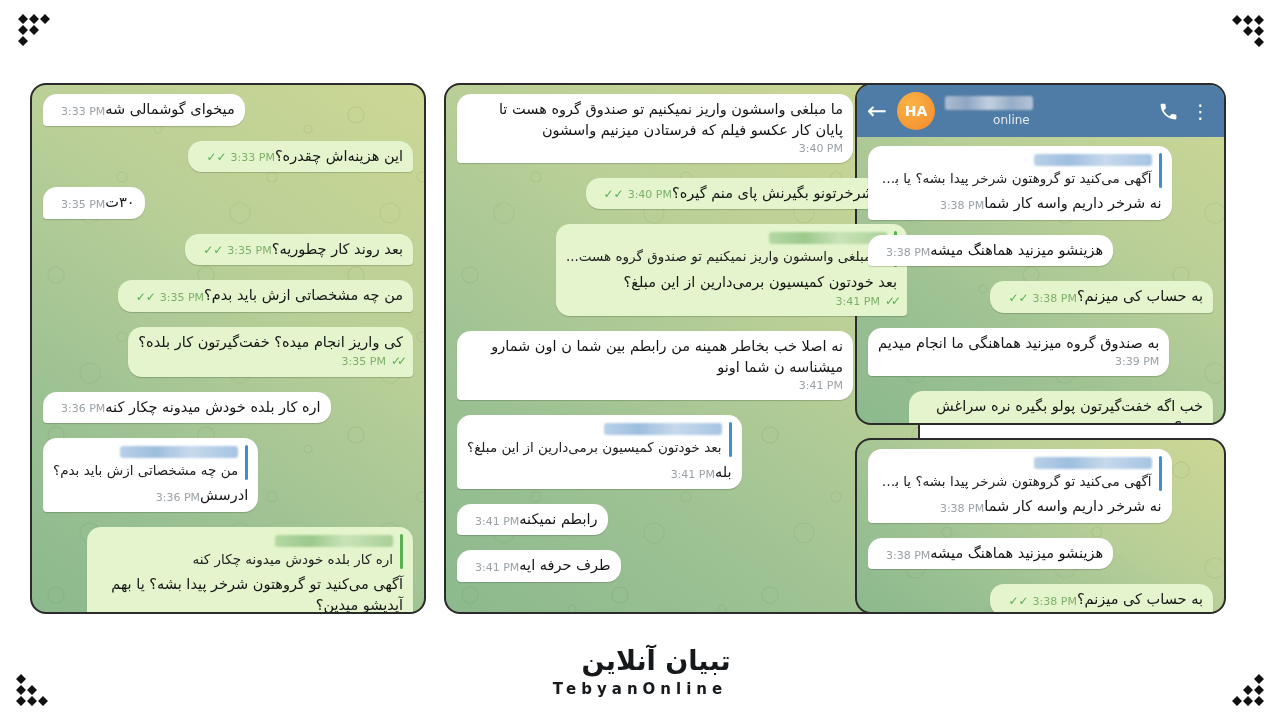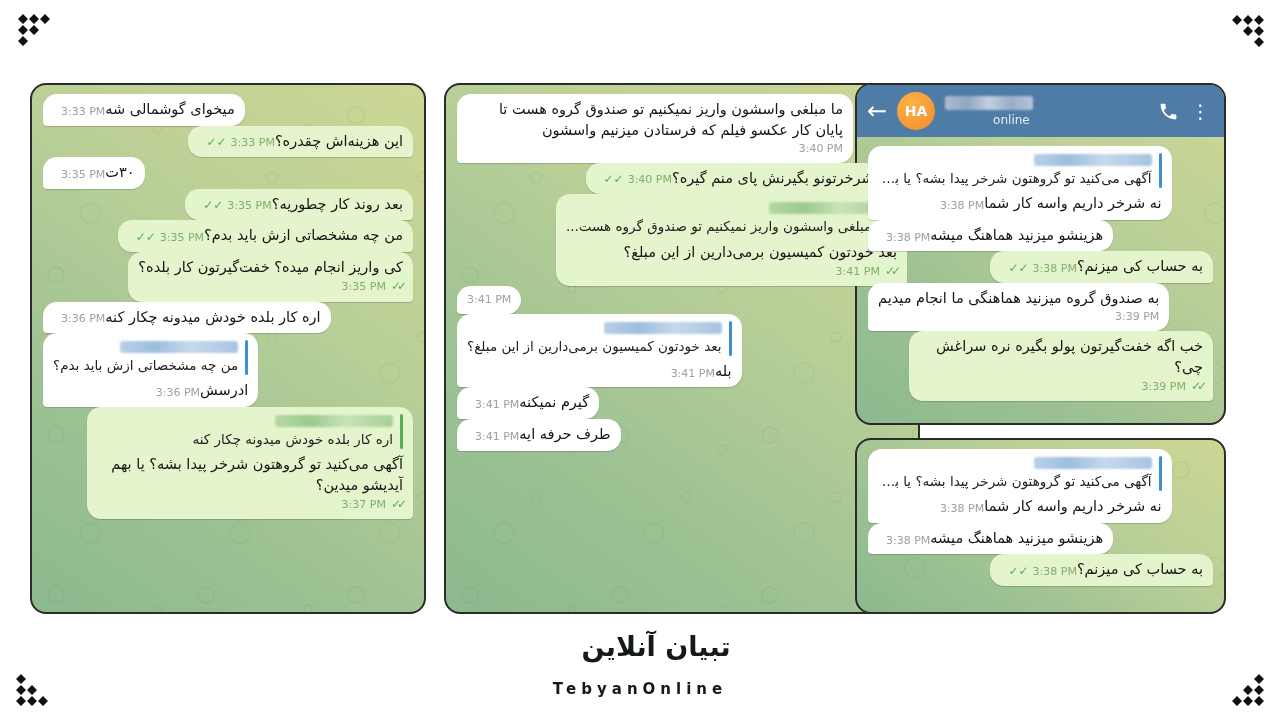--- a/index.html
+++ b/index.html
@@ -76,21 +76,21 @@
   .phone-icon { width:21px; height:21px; color:#fff; margin-left:auto; cursor:pointer; }
   .phone-icon svg { width:100%; height:100%; display:block; }
   .menu-icon { color:#fff; font-size:19px; line-height:1; padding:0 2px; cursor:pointer; letter-spacing:0; }
 
   
   .msg-area {
     position:relative;
     flex:1;
     display:flex;
     flex-direction:column;
-    gap:0;
+    gap:15px;
     padding:9px 11px;
     z-index:1;
     overflow:hidden;
   }
   .bubble {
     max-width:88%;
     padding:5px 10px 6px 10px;
     font-size:14.5px;
     line-height:1.42;
     color:#141414;
@@ -123,21 +123,21 @@
   .bubble.in  .quote-name-blur { background:linear-gradient(90deg,#b9d0e8,#9dbede 30%,#c6d9ec 60%,#a6c4e2); }
   .bubble.out .quote-name-blur { background:linear-gradient(90deg,#b5d8a3,#9cc98c 30%,#c9e3b8 60%,#a9d097); }
   .quote-text {
     font-size:13.5px; color:#222;
     white-space:nowrap; overflow:hidden; text-overflow:ellipsis;
   }
 
   
   .branding { position:absolute; left:0; right:0; bottom:22px; text-align:center; color:#16191c; }
   .branding-farsi { font-size:27px; font-weight:bold; direction:rtl;margin-left:32px; }
-  .branding-latin { font-size:15px; font-weight:bold; letter-spacing:5px; margin-top:18px; }
+  .branding-latin { font-size:15px; font-weight:bold; letter-spacing:5px; margin-top:4px; }
 </style>
 </head>
 <body>
 
 <div class="corner-mark corner-tl">
   <svg viewBox="0 0 36 36" fill="currentColor" aria-hidden="true">
     <path d="M7 1l5 5-5 5-5-5z M18 1l5 5-5 5-5-5z M29 1l5 5-5 5-5-5z M7 12l5 5-5 5-5-5z M18 12l5 5-5 5-5-5z M7 23l5 5-5 5-5-5z"></path>
   </svg>
 </div>
 <div class="corner-mark corner-tr">
@@ -185,29 +185,29 @@
     <div class="msg-area">
       <div class="bubble in" dir="rtl"><span class="txt">ما مبلغی واسشون واریز نمیکنیم تو صندوق گروه هست تا پایان کار عکسو فیلم که فرستادن میزنیم واسشون</span><span class="meta-line" dir="ltr">3:40 PM</span></div>
       <div class="bubble out" dir="rtl"><span class="txt">اگه شرخرتونو بگیرنش پای منم گیره؟</span><span class="meta inline" dir="ltr"><span class="checks">✓✓</span>3:40 PM</span></div>
       <div class="bubble out" dir="rtl"><div class="reply-quote">
           <div class="quote-bar"></div>
           <div class="quote-body">
             <div class="quote-name-blur"></div>
             <div class="quote-text">ما مبلغی واسشون واریز نمیکنیم تو صندوق گروه هست...</div>
           </div>
         </div><span class="txt">بعد خودتون کمیسیون برمی‌دارین از این مبلغ؟</span><span class="meta-line" dir="ltr">3:41 PM<span class="checks" style="margin-left: 5px; margin-right: 0px;">✓✓</span></span></div>
-      <div class="bubble in" dir="rtl"><span class="meta-line" dir="ltr">3:41 PM</span></div>
+      <div class="bubble in" dir="rtl"><span class="txt">نه اصلا خب بخاطر همینه من رابطم بین شما ن اون شمارو میشناسه ن شما اونو</span><span class="meta-line" dir="ltr">3:41 PM</span></div>
       <div class="bubble in" dir="rtl"><div class="reply-quote">
           <div class="quote-bar"></div>
           <div class="quote-body">
             <div class="quote-name-blur"></div>
             <div class="quote-text">بعد خودتون کمیسیون برمی‌دارین از این مبلغ؟</div>
           </div>
         </div><span class="txt">بله</span><span class="meta inline" dir="ltr">3:41 PM</span></div>
-      <div class="bubble in" dir="rtl"><span class="txt">گیرم نمیکنه</span><span class="meta inline" dir="ltr">3:41 PM</span></div>
+      <div class="bubble in" dir="rtl"><span class="txt">رابطم نمیکنه</span><span class="meta inline" dir="ltr">3:41 PM</span></div>
       <div class="bubble in" dir="rtl"><span class="txt">طرف حرفه ایه</span><span class="meta inline" dir="ltr">3:41 PM</span></div>
     </div>
   </div>
 <div class="chat-panel" id="chat-right-top">
     <div class="tg-header">
       <span class="back-icon">←</span>
       <div class="avatar">HA</div>
       <div class="header-texts">
         <div class="name-blur"></div>
         <div class="header-status">online</div>

